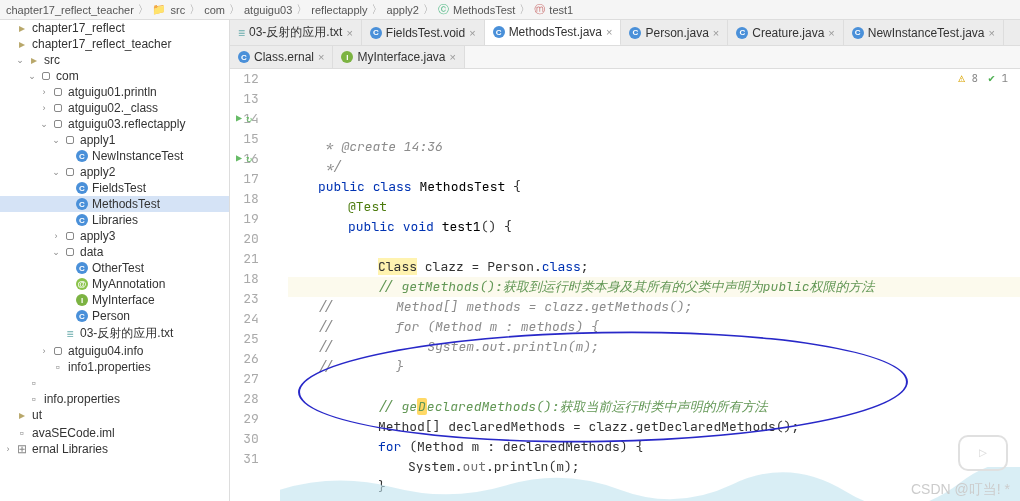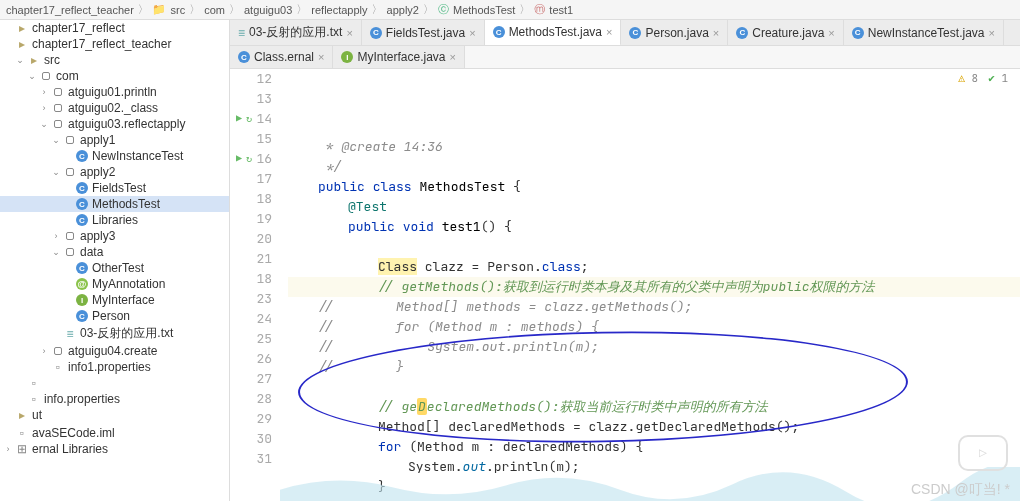--- a/index.html
+++ b/index.html
@@ -26,33 +26,33 @@
     .file-i { color: #888; }
     .txt-i { color: #6aa; }
     .editor-pane { flex: 1; display: flex; flex-direction: column; min-width: 0; }
     .tabs { display: flex; border-bottom: 1px solid #ddd; background: #ececec; font-size: 12px; overflow: hidden; }
     .tab { display: flex; align-items: center; padding: 4px 8px; border-right: 1px solid #ddd; background: #ececec; gap: 4px; cursor: pointer; white-space: nowrap; }
     .tab.active { background: #fff; border-bottom: 2px solid #fff; margin-bottom: -1px; }
     .tab .close { color: #999; font-size: 11px; }
     .sub-tabs { display: flex; border-bottom: 1px solid #ddd; background: #f7f7f7; font-size: 12px; }
     .editor-body { flex: 1; display: flex; overflow: hidden; position: relative; font-family: "JetBrains Mono", Consolas, monospace; font-size: 13px; }
     .gutter { width: 50px; text-align: right; padding-right: 8px; color: #aaa; user-select: none; background: #fff; }
-    .gutter .ln { height: 20px; line-height: 20px; position: relative; }
+    .gutter .ln { height: 20px; line-height: 20px; position: relative; text-align: center; }
     .gutter .icon-run { position: absolute; left: 6px; color: #6b6; font-size: 10px; }
     .gutter .icon-run2 { position: absolute; left: 16px; color: #6b6; font-size: 10px; }
     .code { flex: 1; padding-left: 8px; position: relative; white-space: pre; }
     .code .line { height: 20px; line-height: 20px; }
     .code .line.current { background: #fcfaed; }
     .kw { color: #0033b3; font-weight: normal; }
-    .ann { color: #0f766e; }
+    .ann { color: #4d7c0f; }
     .cmt { color: #8c8c8c; font-style: italic; }
     .cmt-cn { color: #629755; font-style: italic; }
     .cls { color: #000; }
     .mth { color: #000; }
-    .fld-static { color: #0369a1; font-style: italic; }
+    .fld-static { color: #737373; }
     .hl-yellow { background: #fff3b0; }
     .hl-cursor { background: #ffd966; border-radius: 2px; padding: 0 1px; }
     .top-status { position: absolute; top: 2px; right: 12px; font-size: 11px; display: flex; gap: 10px; color: #888; }
     .warn-tri { color: #d9a400; }
     .chk { color: #4caf50; }
     .annotate-circle { position: absolute; border: 2px solid #2828c8; border-radius: 50%; pointer-events: none; }
     .watermark { position: absolute; bottom: 2px; right: 10px; font-size: 14px; color: #ccc; font-family: Arial; }
     .play-widget { position: absolute; bottom: 30px; right: 12px; width: 50px; height: 36px; border: 2px solid #e0e0e0; border-radius: 10px; display: flex; align-items: center; justify-content: center; color: #ddd; }
     .wave { position: absolute; bottom: 0; left: 0; right: 0; height: 34px; pointer-events: none; }
     .ind { display: inline-block; width: 30px; }
@@ -224,21 +224,21 @@
           <span class="ticon">
             <span class="txt-i">≡</span>
           </span>
           <span class="label">03-反射的应用.txt</span>
         </div>
         <div class="tree-item" style="padding-left: 38px;">
           <span class="arrow">›</span>
           <span class="ticon">
             <span class="pkg-i"></span>
           </span>
-          <span class="label">atguigu04.create</span>
+          <span class="label">atguigu04.info</span>
         </div>
         <div class="tree-item" style="padding-left: 38px;">
           <span class="arrow"></span>
           <span class="ticon">
             <span class="file-i">▫</span>
           </span>
           <span class="label">info1.properties</span>
         </div>
         <div class="tree-item" style="padding-left: 14px;">
           <span class="arrow"></span>
@@ -282,21 +282,21 @@
       </div>
     <div class="editor-pane">
       <div class="tabs" id="tabs1">
           <div class="tab">
             <span class="txt-i">≡</span>
             <span>03-反射的应用.txt</span>
             <span class="close">×</span>
           </div>
           <div class="tab">
             <span class="class-i">C</span>
-            <span>FieldsTest.java</span>
+            <span>FieldsTest.void</span>
             <span class="close">×</span>
           </div>
           <div class="tab active">
             <span class="class-i">C</span>
             <span>MethodsTest.java</span>
             <span class="close">×</span>
           </div>
           <div class="tab">
             <span class="class-i">C</span>
             <span>Person.java</span>

